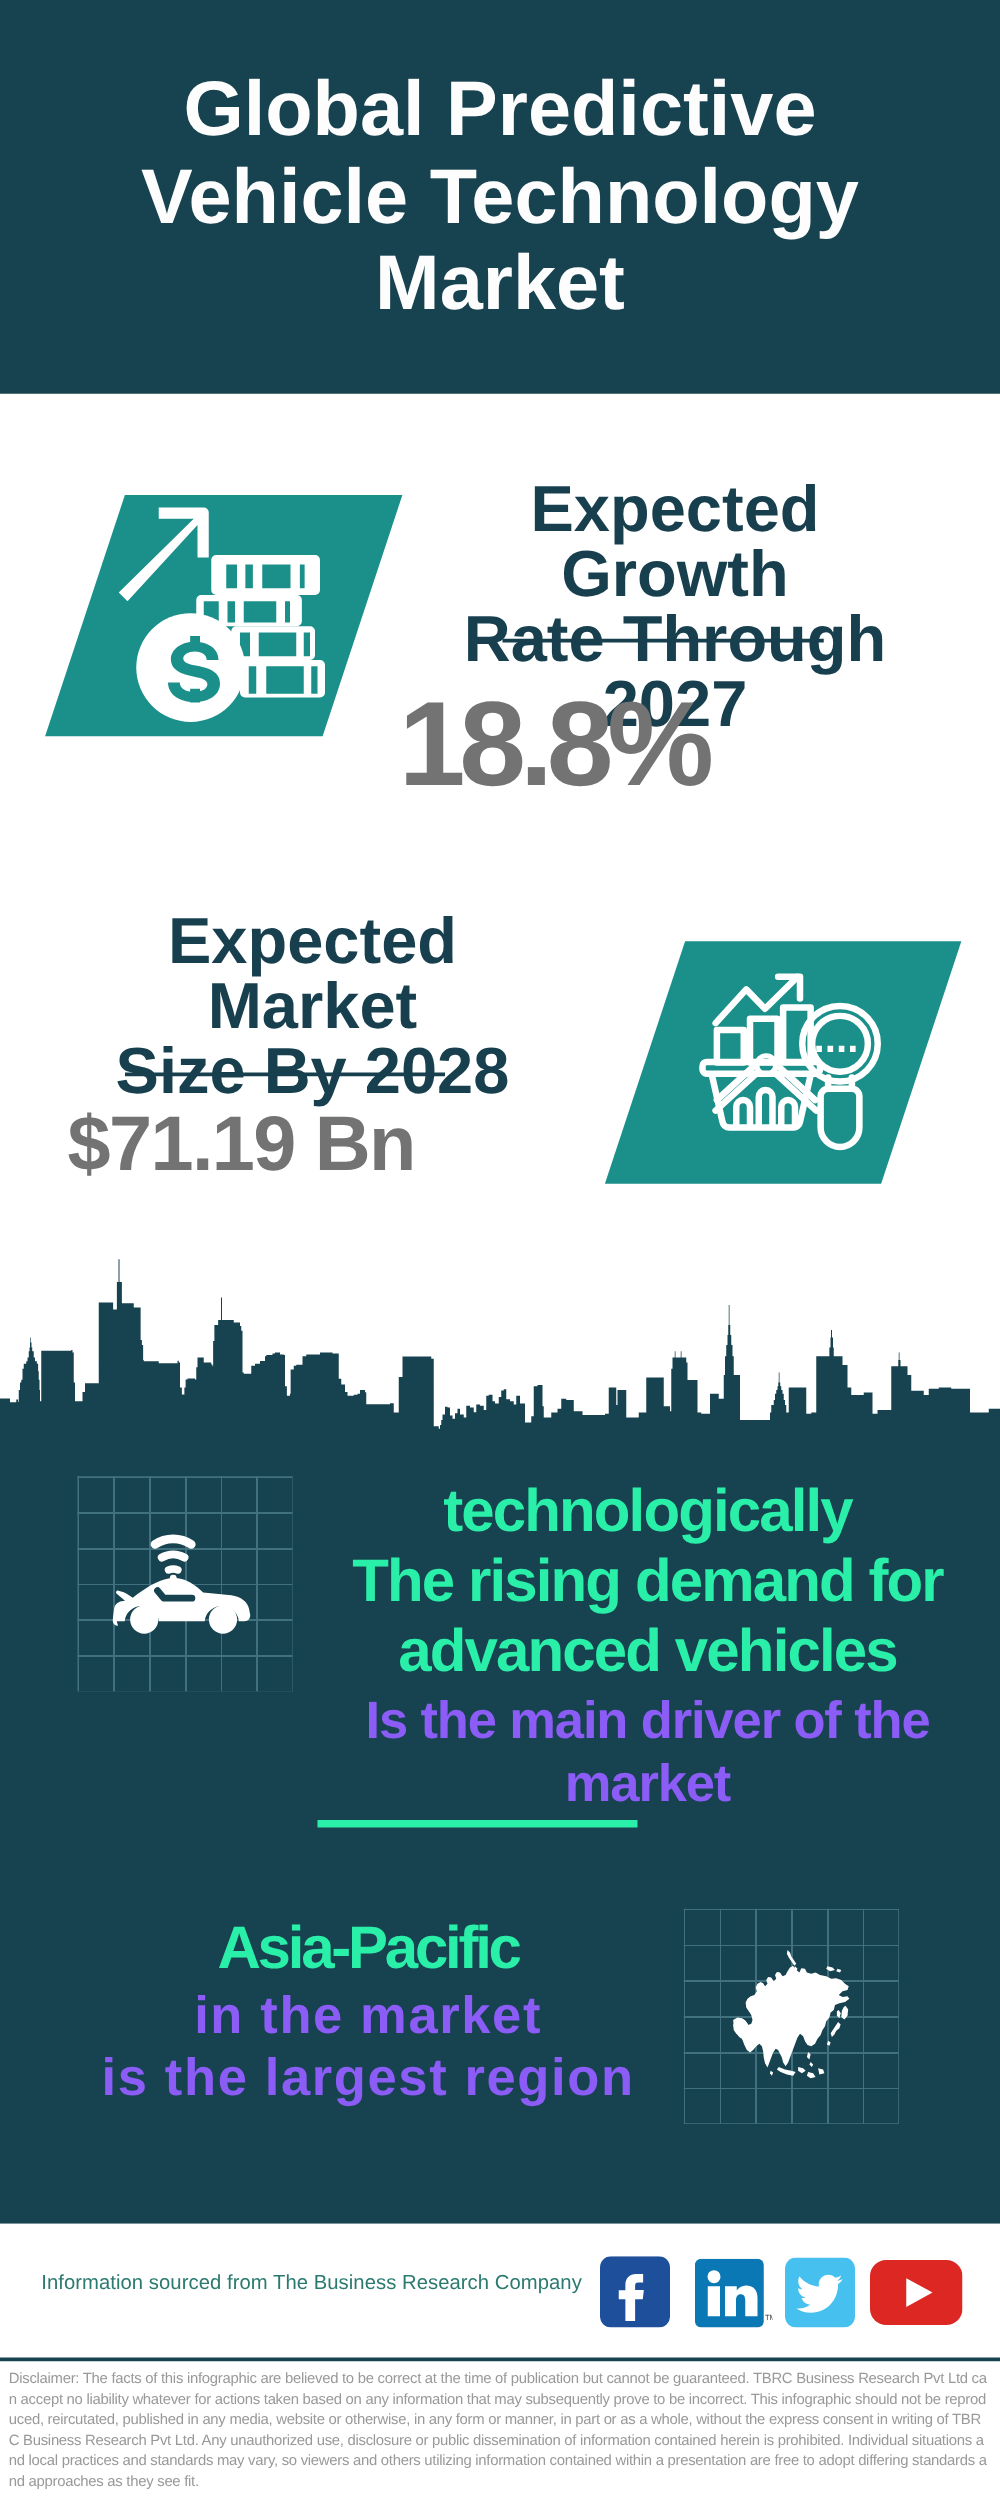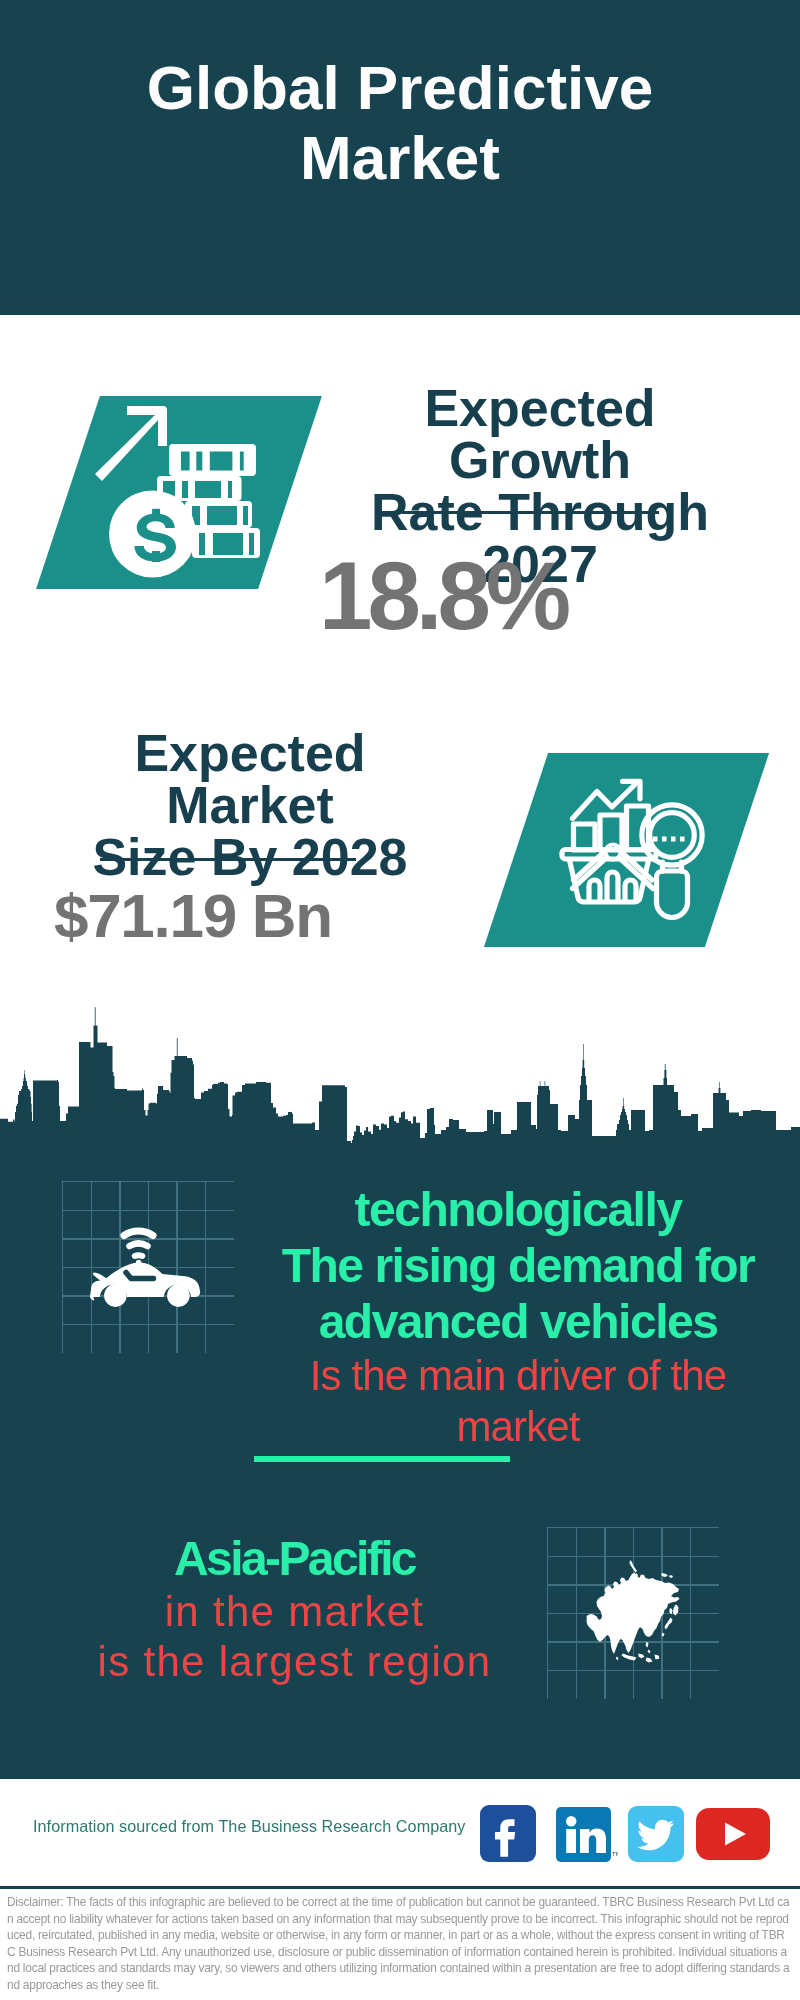--- a/index.html
+++ b/index.html
@@ -15,21 +15,21 @@
   .para{position:absolute;background:#1b908a;transform:skewX(-18.3deg);}
   .statwrap{position:absolute;}
   .stat-head{font-weight:bold;font-size:52px;line-height:52px;color:#173f4e;text-align:center;}
   .rule{height:3px;background:#173f4e;position:absolute;}
   .stat-val{font-weight:bold;color:#737373;}
 
   
   .dark{position:absolute;left:0;width:800px;background:#17424f;}
   .grid-box{position:absolute;}
   .mint{color:#2aefa9;}
-  .white{color:#ef4444;}
+  .white{color:#8b5cf6;font-weight:bold;}
 
   
   .footer{position:absolute;left:0;width:800px;background:#fff;}
 
   
   .para1{left:68px;top:396px;width:222px;height:193px;}
   .icon1{position:absolute;left:90px;top:402px;}
   .para2{left:516px;top:753px;width:221px;height:194px;}
   .icon2{position:absolute;left:558px;top:770px;}
   .stat1{left:340px;top:382px;width:400px;}
@@ -64,20 +64,21 @@
   .rule2{width:256px;left:50px;top:131px;}
 </style>
 </head>
 <body>
 
 <div class="page">
 
   <div class="header">
     <div class="title">
       <div>Global Predictive</div>
+      <div>Vehicle Technology</div>
       <div>Market</div>
     </div>
   </div>
 
   <div class="para para1"></div>
   <svg class="icon1" viewBox="0 0 180 190" width="180" height="190">
     <g fill="#ffffff">
       <path d="M37 4 h36 a4 4 0 0 1 4 4 v36 h-9 v-26 L12 79 L5 72 L65 13 H37 z"></path>
       <path d="M83 42 h79 a4 4 0 0 1 4 4 v24 a4 4 0 0 1 -4 4 h-79 a4 4 0 0 1 -4 -4 v-24 a4 4 0 0 1 4 -4 z
                M91 49.5 v19 h8.6 v-19 z M106.3 49.5 v19 h6 v-19 z M119.8 49.5 v19 h22.6 v-19 z M149.9 49.5 v19 h3.8 v-19 z" fill-rule="evenodd"></path>

